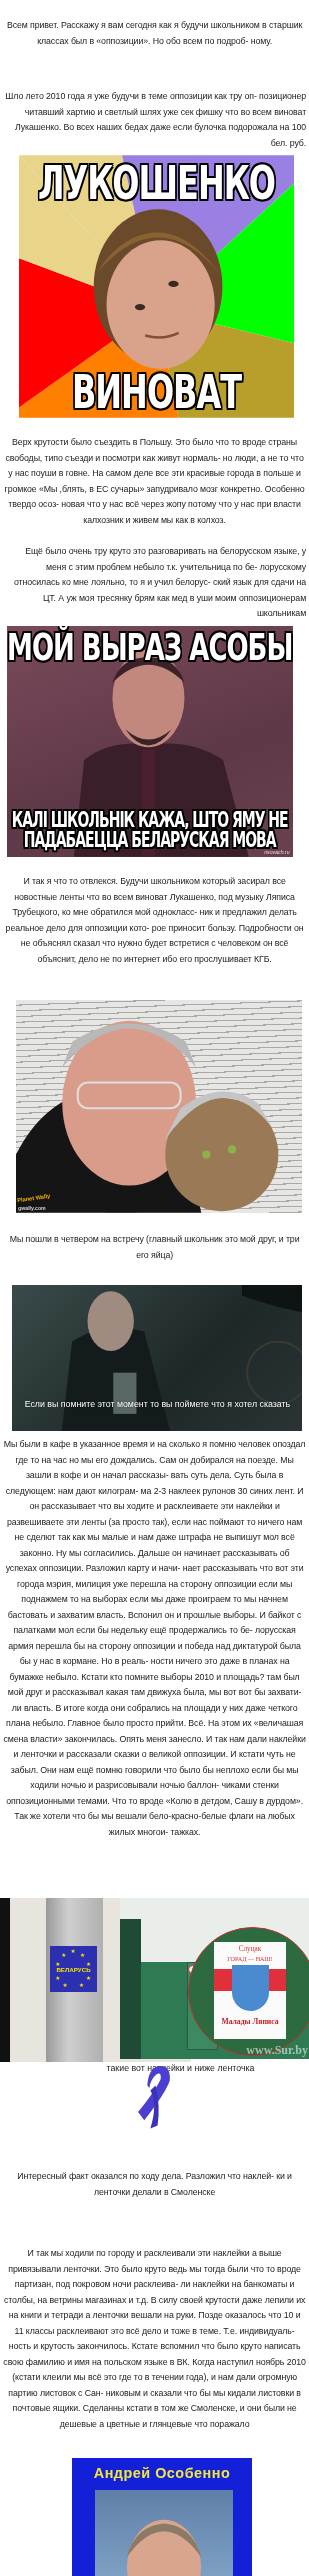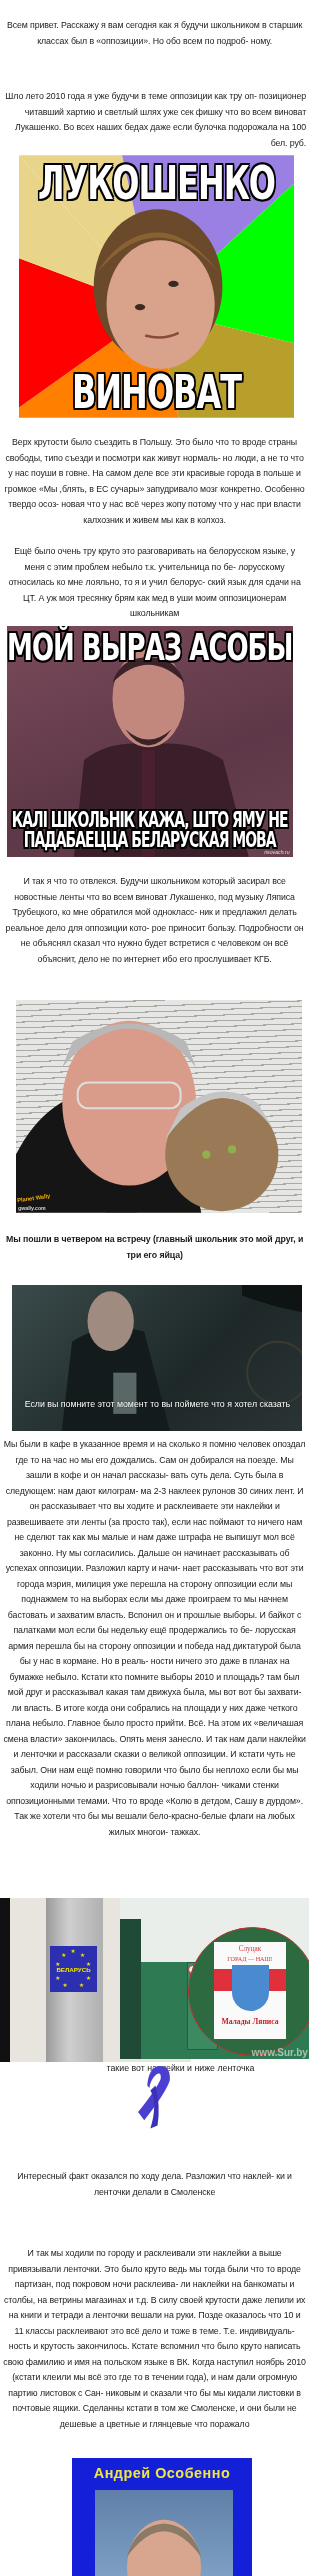--- a/index.html
+++ b/index.html
@@ -83,21 +83,21 @@
     <path d="M150 230 Q270 90 390 230 Q330 150 270 150 Q200 150 150 230Z" fill="#8a6232"></path>
     <ellipse cx="235" cy="295" rx="10" ry="6" fill="#3a2a22"></ellipse>
     <ellipse cx="300" cy="250" rx="10" ry="6" fill="#3a2a22"></ellipse>
     <path d="M245 350 Q280 360 310 345" stroke="#8a4a3a" stroke-width="5" fill="none"></path>
   </svg>
   <div class="meme-text" style="top:10.3px; font-size:32px; line-height:36px;">ЛУКОШЕНКО</div>
   <div class="meme-text" style="top:219px; font-size:32px; line-height:36px;">ВИНОВАТ</div>
 </div>
 
 <div class="txt" style="top:435px;">Верх крутости было съездить в Польшу. Это было что то вроде страны свободы, типо съезди и посмотри как живут нормаль- но люди, а не то что у нас поуши в говне. На самом деле все эти красивые города в польше и громкое «Мы ,блять, в ЕС сучары» запудривало мозг конкретно. Особенно твердо осоз- новая что у нас всё через жопу потому что у нас при власти калхозник и живем мы как в колхоз.</div>
-<div class="txt" style="top:544px;">Ещё было очень тру круто это разговаривать на белорусском языке, у меня с этим проблем небыло т.к. учительница по бе- лорусскому относилась ко мне лояльно, то я и учил белорус- ский язык для сдачи на ЦТ. А уж моя тресянку брям как мед в уши моим оппозиционерам школьникам</div>
+<div class="txt" style="top:544px;text-align:right;">Ещё было очень тру круто это разговаривать на белорусском языке, у меня с этим проблем небыло т.к. учительница по бе- лорусскому относилась ко мне лояльно, то я и учил белорус- ский язык для сдачи на ЦТ. А уж моя тресянку брям как мед в уши моим оппозиционерам школьникам</div>
 
 <div class="img" style="left:6.7px; top:626px; width:286px; height:231px; background:linear-gradient(160deg,#7a4a5a,#5e3848 60%,#6a4150);">
   <svg width="286" height="231" viewBox="0 0 556 448">
     <path d="M130 448 L150 260 Q200 220 280 230 Q360 220 420 260 L470 448Z" fill="#3a1e2a"></path>
     <ellipse cx="275" cy="140" rx="70" ry="95" fill="#c2887e"></ellipse>
     <path d="M205 110 Q275 40 345 110 Q330 60 275 60 Q220 60 205 110Z" fill="#3a2228"></path>
     <path d="M230 200 Q275 240 320 200 Q300 230 275 232 Q250 230 230 200Z" fill="#3a2228"></path>
     <rect x="262" y="240" width="26" height="208" fill="#4a2030"></rect>
   </svg>
   <div class="meme-text" style="top:6.2px; font-size:26px; line-height:31px;">МОЙ ВЫРАЗ АСОБЫ</div>
@@ -116,21 +116,21 @@
     <rect x="120" y="160" width="200" height="50" rx="20" fill="none" stroke="#dddddd" stroke-width="4"></rect>
     <ellipse cx="400" cy="300" rx="110" ry="110" fill="#9a7a56"></ellipse>
     <path d="M290 270 Q400 120 500 250 L470 200 Q400 150 320 210Z" fill="#c4c4c4"></path>
     <circle cx="370" cy="300" r="8" fill="#8fb04a"></circle>
     <circle cx="420" cy="290" r="8" fill="#8fb04a"></circle>
   </svg>
   <div class="abs" style="left:1px; bottom:12.4px; font-size:5.7px; font-weight:bold; color:#f6b000; transform:rotate(-8deg);">Planet Wally</div>
   <div class="watermark" style="left:2.1px; bottom:2.1px; font-style:normal; font-weight:bold;">gwally.com</div>
 </div>
 
-<div class="txt" style="top:1232px;font-weight:bold;">Мы пошли в четвером на встречу (главный школьник это мой друг, и три его яйца)</div>
+<div class="txt" style="top:1232px;">Мы пошли в четвером на встречу (главный школьник это мой друг, и три его яйца)</div>
 
 <div class="img" style="left:12.4px; top:1285px; width:290px; height:146px; background:linear-gradient(135deg,#3a4a4a,#1e2828 60%,#2a3434);padding-left:24px;">
   <svg width="290" height="146" viewBox="0 0 563 283">
     <path d="M50 283 L70 110 Q130 70 210 90 L260 283Z" fill="#141b1c"></path>
     <ellipse cx="145" cy="70" rx="45" ry="58" fill="#a08b80"></ellipse>
     <rect x="150" y="170" width="45" height="80" fill="#9fb3b2" opacity="0.5"></rect>
     <path d="M400 0 L563 0 L563 60 Q480 50 400 20Z" fill="#0e1414"></path>
     <circle cx="470" cy="170" r="60" fill="none" stroke="#3a3a30" stroke-width="4"></circle>
   </svg>
   <div class="sub-white" style="top:112px;">Если вы помните этот момент то вы поймете что я хотел сказать</div>
@@ -161,21 +161,21 @@
     <div class="abs" style="left:68px; top:67px; width:9.3px; height:9.3px; border:0.5px solid #c03030; border-radius:50%; background:#eee;"></div>
     <div class="abs" style="left:68px; top:29px; width:129px; height:129px; border-radius:50%; background:#2e6a40; border:1px solid #c03030;">
       <div class="abs" style="left:25px; top:14.4px; width:72px; height:97px; background:#fafafa;">
         <div class="abs" style="left:0; right:0; top:27px; height:21.6px; background:#e0303c;"></div>
         <div class="abs" style="left:0; right:0; top:3.1px; text-align:center; font-size:7.2px; color:#d03a3a; font-family:'Liberation Serif',serif;">Слуцак</div>
         <div class="abs" style="left:0; right:0; top:12.4px; text-align:center; font-size:6.2px; color:#d03a3a; font-family:'Liberation Serif',serif;">ГОРАД — НАШ!</div>
         <div class="abs" style="left:17.5px; top:23px; width:37px; height:46px; background:#4a8ad0; border-radius:0 0 18.5px 18.5px;"></div>
         <div class="abs" style="left:0; right:0; top:75px; text-align:center; font-size:7.7px; font-weight:bold; color:#c81e28; font-family:'Liberation Serif',serif;">Малады Ляписа</div>
       </div>
     </div>
-    <div class="abs" style="right:2.1px; bottom:1px; font-family:Liberation Sans, sans-serif; font-weight:bold; font-size:10px; color:#ffffff; opacity:0.55;">www.Sur.by</div>
+    <div class="abs" style="right:2.1px; bottom:1px; font-family:Liberation Serif, serif; font-weight:bold; font-size:12px; color:#ffffff; opacity:0.55;">www.Sur.by</div>
   </div>
 </div>
 <div class="caption" style="left:88px; top:2062px; width:185px;">такие вот наклейки и ниже ленточка</div>
 
 <div class="img" style="left:135px; top:2065px; width:41px; height:64px;">
   <svg width="41" height="64" viewBox="0 0 80 125">
     <path d="M45 2 Q70 0 68 30 Q60 55 18 108 L6 92 Q40 50 50 28 Q52 12 42 18 Q30 28 28 45 L24 40 Q26 8 45 2Z" fill="#4a3fd0"></path>
     <path d="M30 50 Q45 75 30 124 L44 118 Q50 80 40 40Z" fill="#3c32b8"></path>
   </svg>
 </div>

